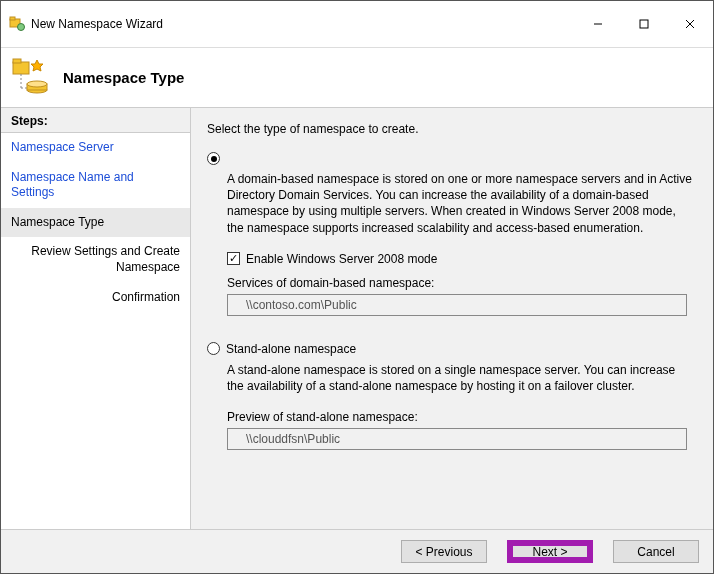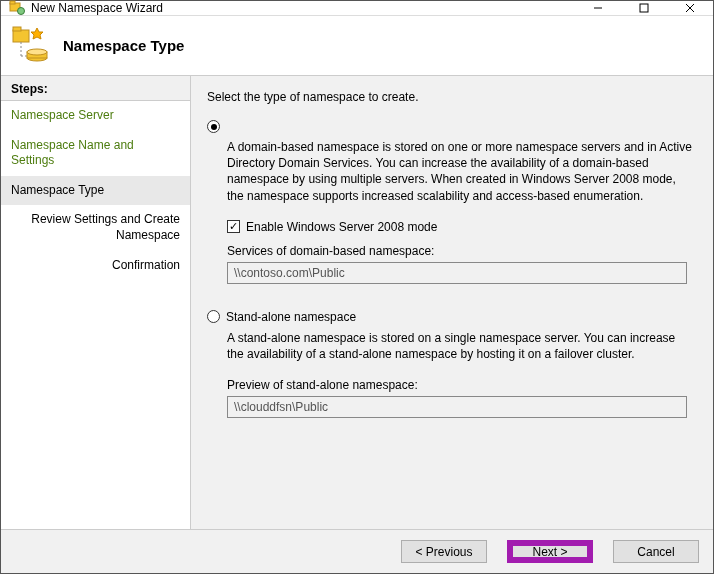--- a/index.html
+++ b/index.html
@@ -12,21 +12,21 @@
   }
   .window {
     width: 714px;
     height: 574px;
     border: 1px solid #555;
     display: flex;
     flex-direction: column;
     background: #fff;
   }
   .titlebar {
-    height: 15px;
+    height: 47px;
     display: flex;
     align-items: center;
     padding: 0 0 0 8px;
     border-bottom: 1px solid #ddd;
   }
   .titlebar-icon { width: 16px; height: 16px; margin-right: 6px; }
   .titlebar-text { flex: 1; font-size: 12px; }
   .win-controls { display: flex; }
   .win-btn {
     width: 46px; height: 30px;
@@ -60,21 +60,21 @@
     background: #f0f0f0;
     border-bottom: 1px solid #ccc;
     font-size: 12px;
   }
   .step-item {
     padding: 7px 10px 7px 10px;
     font-size: 12px;
     line-height: 1.3;
     cursor: default;
   }
-  .step-link { color: #4d7c0f; }
+  .step-link { color: #1d4ed8; }
   .step-current { background: #e8e8e8; color: #000; }
   .step-future { color: #000; text-align: right; }
   .content {
     flex: 1;
     background: #f1f1f1;
     padding: 14px 20px 10px 16px;
     overflow: auto;
   }
   .instr { margin-bottom: 16px; }
   .radio-row {
@@ -123,21 +123,21 @@
     line-height: 1;
   }
   .preview-label {
     margin-left: 20px;
     margin-bottom: 4px;
   }
   .preview-box {
     margin-left: 20px;
     border: 1px solid #888;
     background: #f1f1f1;
-    padding: 3px 6px;
+    padding: 3px 18px;
     width: 460px;
     color: #555;
     margin-bottom: 26px;
   }
   .section2 { margin-top: 10px; }
   .footer {
     border-top: 1px solid #ccc;
     background: #f1f1f1;
     padding: 10px 14px;
     display: flex;

